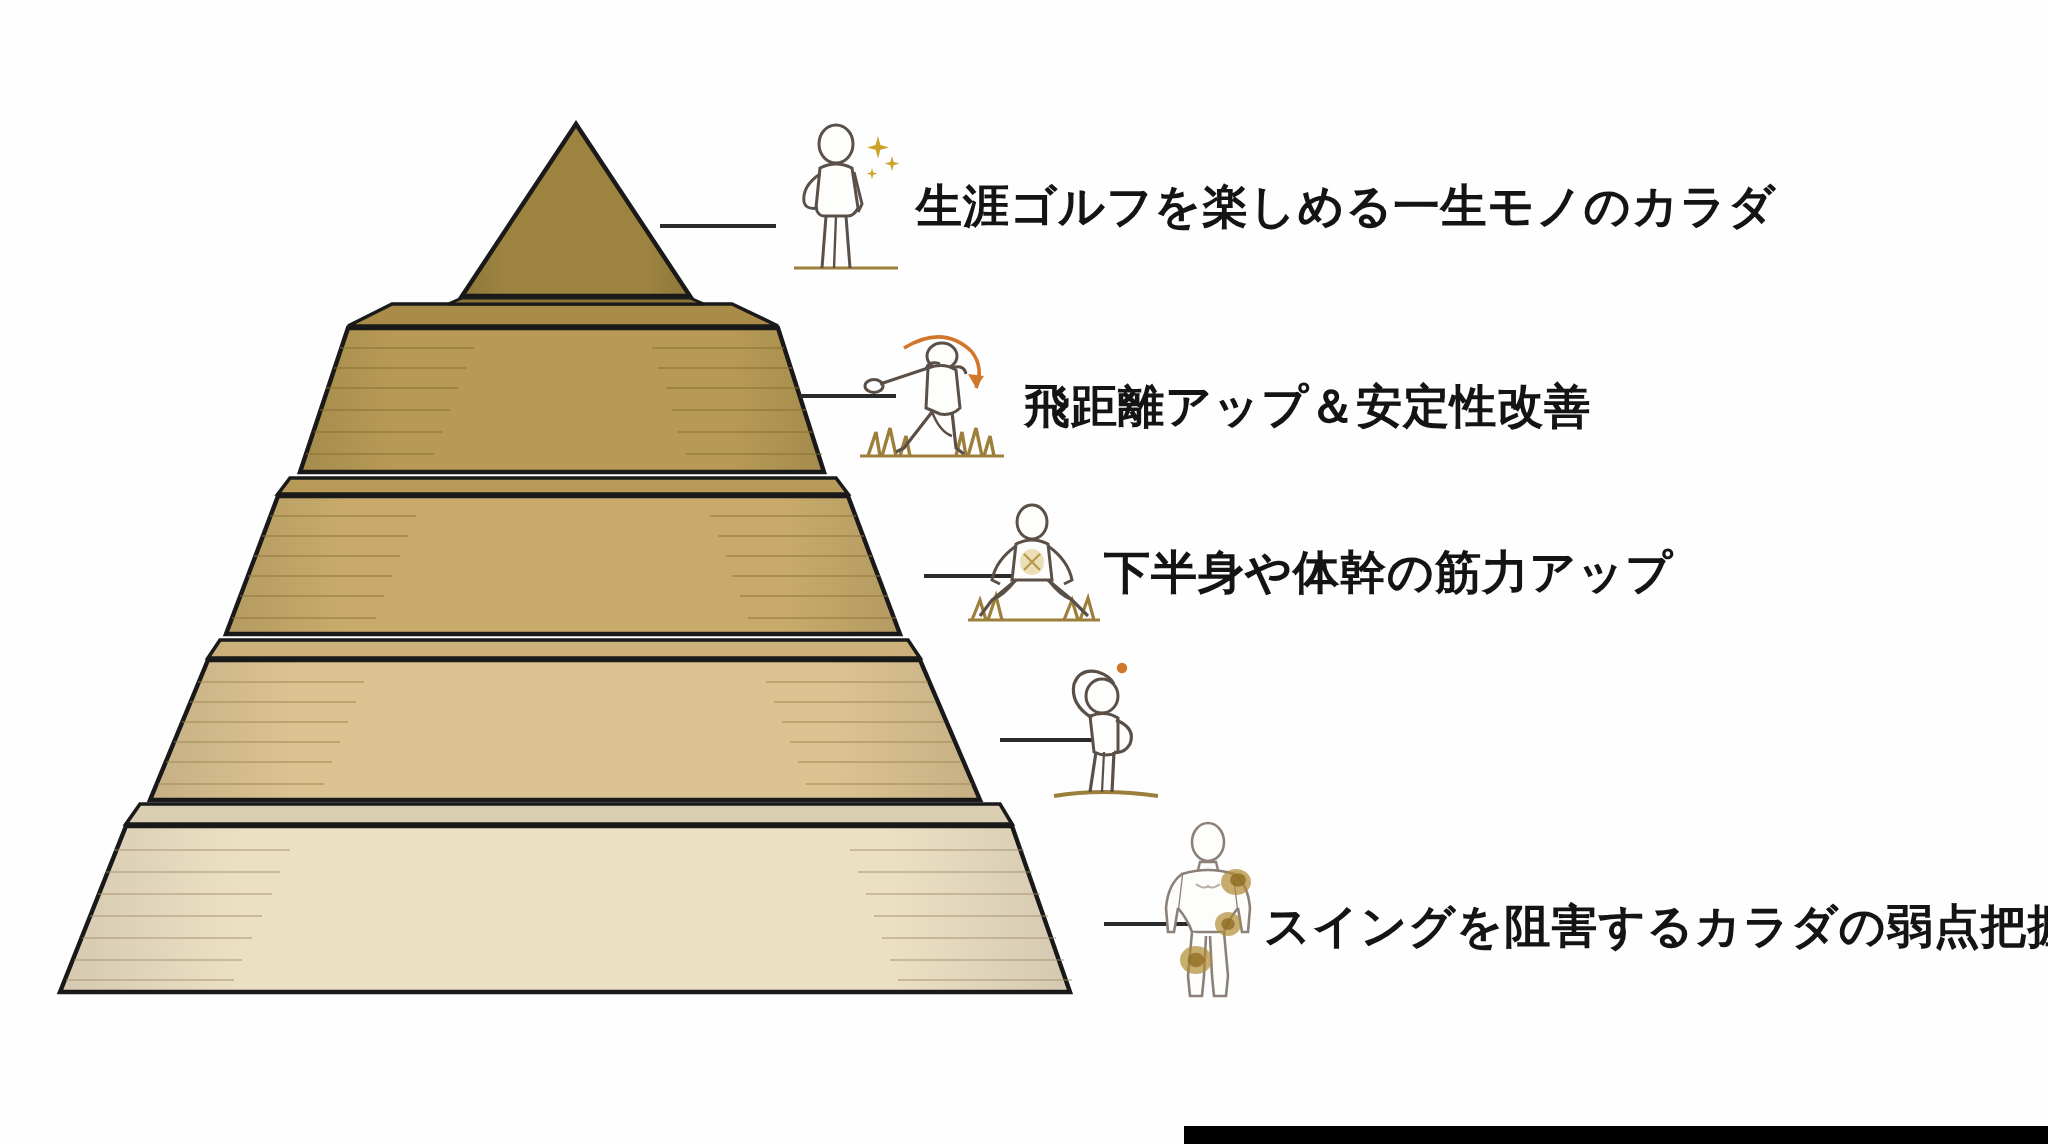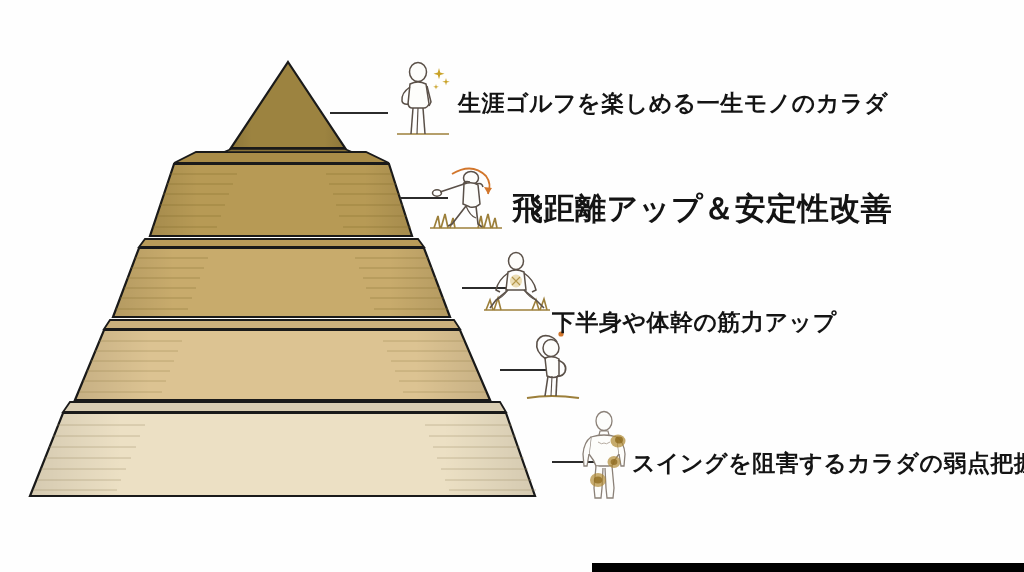--- a/index.html
+++ b/index.html
@@ -257,18 +257,18 @@
         <ellipse cx="43" cy="30" rx="4" ry="3.4" fill="#8f6c21" opacity="0.8"></ellipse>
         <ellipse cx="38" cy="52" rx="6.5" ry="6" fill="#b08a34" opacity="0.7"></ellipse>
         <ellipse cx="38" cy="52" rx="3.4" ry="3" fill="#8f6c21" opacity="0.78"></ellipse>
         <ellipse cx="22" cy="70" rx="8" ry="7" fill="#b08a34" opacity="0.7"></ellipse>
         <ellipse cx="22" cy="70" rx="4.2" ry="3.6" fill="#8f6c21" opacity="0.78"></ellipse>
       </g>
     </g>
   </svg>
 
   <div class="tier-label" style="left:458px; top:88px; font-size:23px;">生涯ゴルフを楽しめる一生モノのカラダ</div>
-  <div class="tier-label" style="left:512px; top:188px; font-size:31px;">飛距離アップ＆安定性改善</div>
-  <div class="tier-label" style="left:552px; top:271px; font-size:23px;margin-top:36px;">下半身や体幹の筋力アップ</div>
+  <div class="tier-label" style="left:512px; top:188px; font-size:23px;">飛距離アップ＆安定性改善</div>
+  <div class="tier-label" style="left:552px; top:271px; font-size:23px;">下半身や体幹の筋力アップ</div>
   <div class="tier-label" style="left:632px; top:448px; font-size:23px;">スイングを阻害するカラダの弱点把握</div>
 
   <div id="bottom-bar"></div>
 </div>
 
 </body></html>

